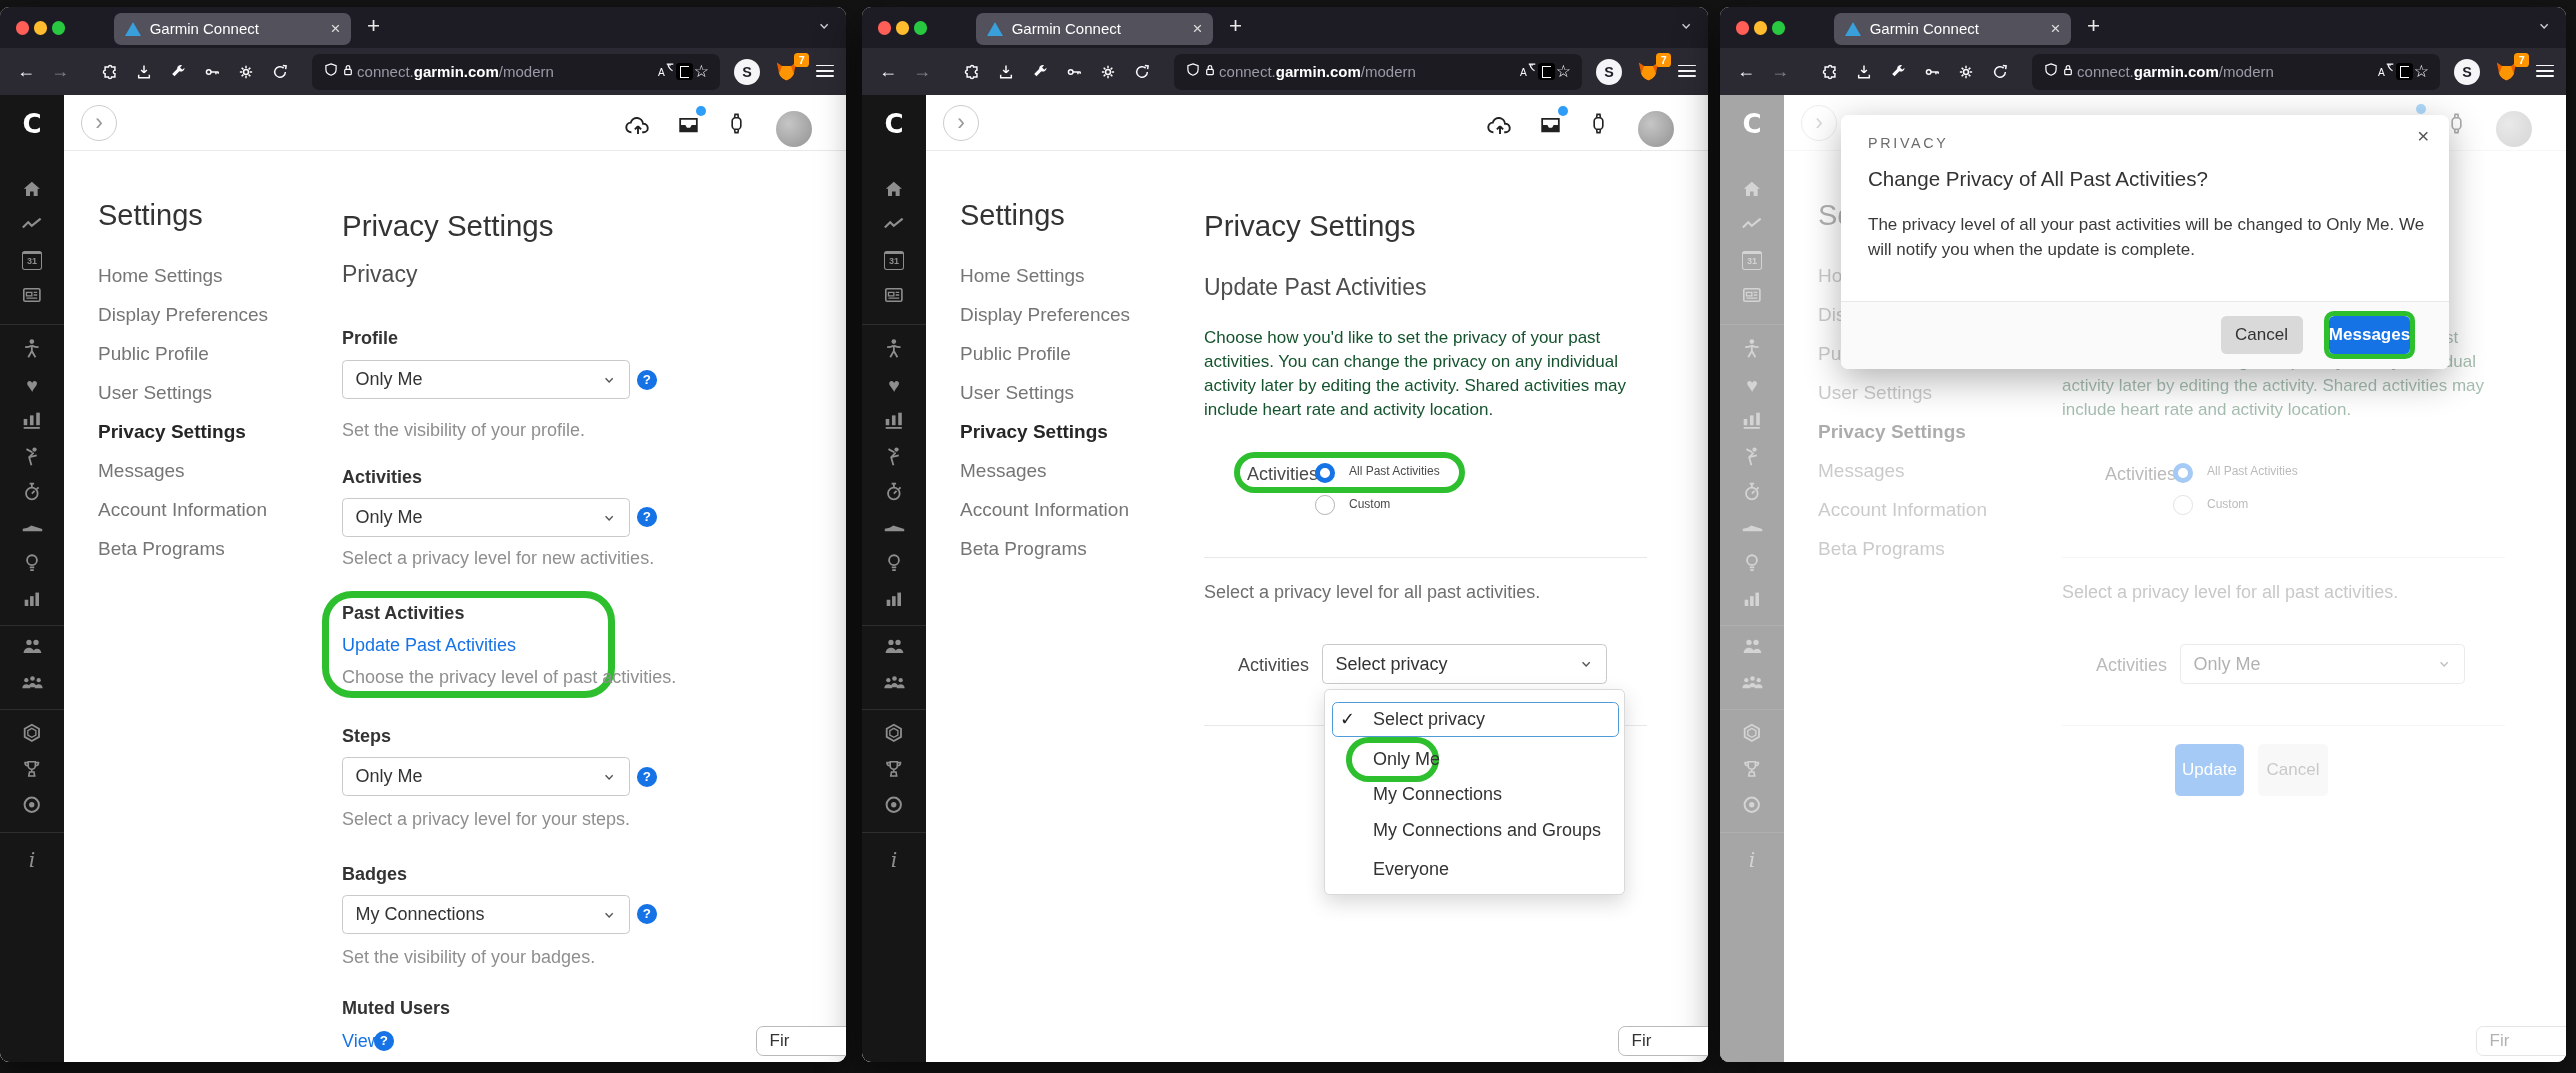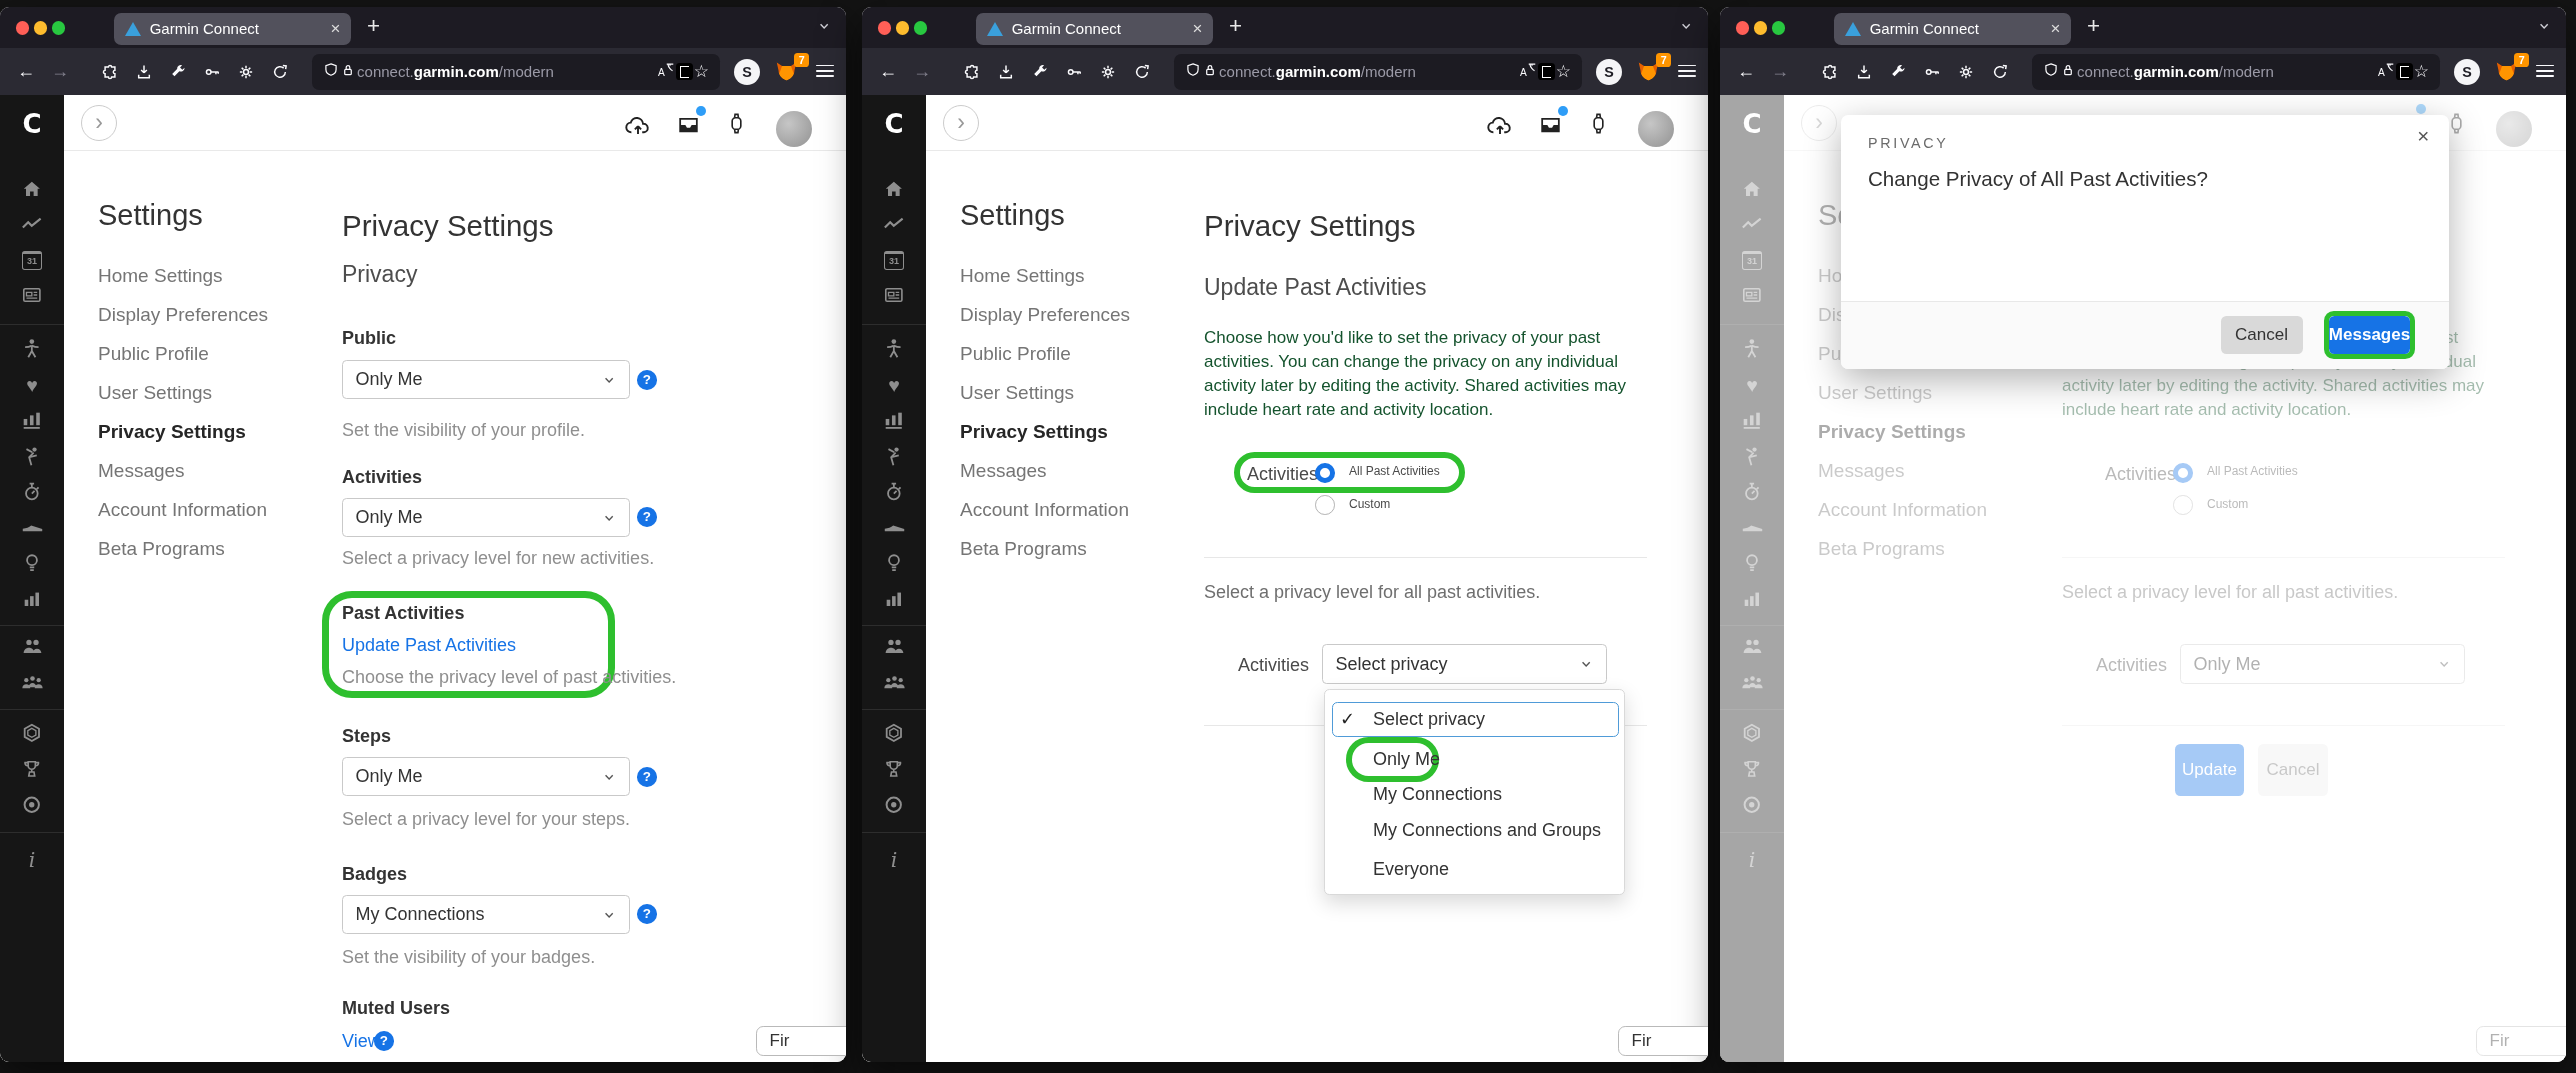--- a/index.html
+++ b/index.html
@@ -289,21 +289,21 @@
       <li>User Settings</li>
       <li class="active">Privacy Settings</li>
       <li>Messages</li>
       <li>Account Information</li>
       <li>Beta Programs</li>
     </ul>
 
     <div class="h1" style="top:114px">Privacy Settings</div>
     <div class="h2" style="top:166px">Privacy</div>
 
-    <div class="lbl" style="top:233px">Public</div>
+    <div class="lbl" style="top:233px">Profile</div>
     <div class="sel" style="top:265px">
         <span>Only Me</span>
         <svg width="14.3" height="14.3" viewBox="0 0 24 24">
           <polyline points="6,9 12,15 18,9" fill="none" stroke="#555" stroke-width="2.4"></polyline>
         </svg>
       </div>
     <span class="qmark" style="left:637px;top:275px">?</span>
     <div class="hint" style="top:325px">Set the visibility of your profile.</div>
 
     <div class="lbl" style="top:372px">Activities</div>
@@ -780,20 +780,21 @@
     <div class="pgbtn" style="left:538px;top:649px;width:70px;background:#ededed;color:#707070">Cancel</div>
 
     <div class="statuspop">Fir</div>
 
     <div class="overlay"></div>
 
     <div class="modal">
       <div class="eyebrow">PRIVACY</div>
       <div class="modal-x">×</div>
       <div class="modal-h">Change Privacy of All Past Activities?</div>
+      <div class="modal-body">The privacy level of all your past activities will be changed to Only Me. We will notify you when the update is complete.</div>
       <div class="modal-foot">
         <div class="btn-cancel">Cancel</div>
         <div class="cring">
           <div class="btn-continue">Messages</div>
         </div>
       </div>
     </div>
   </div>
 </div>
 

